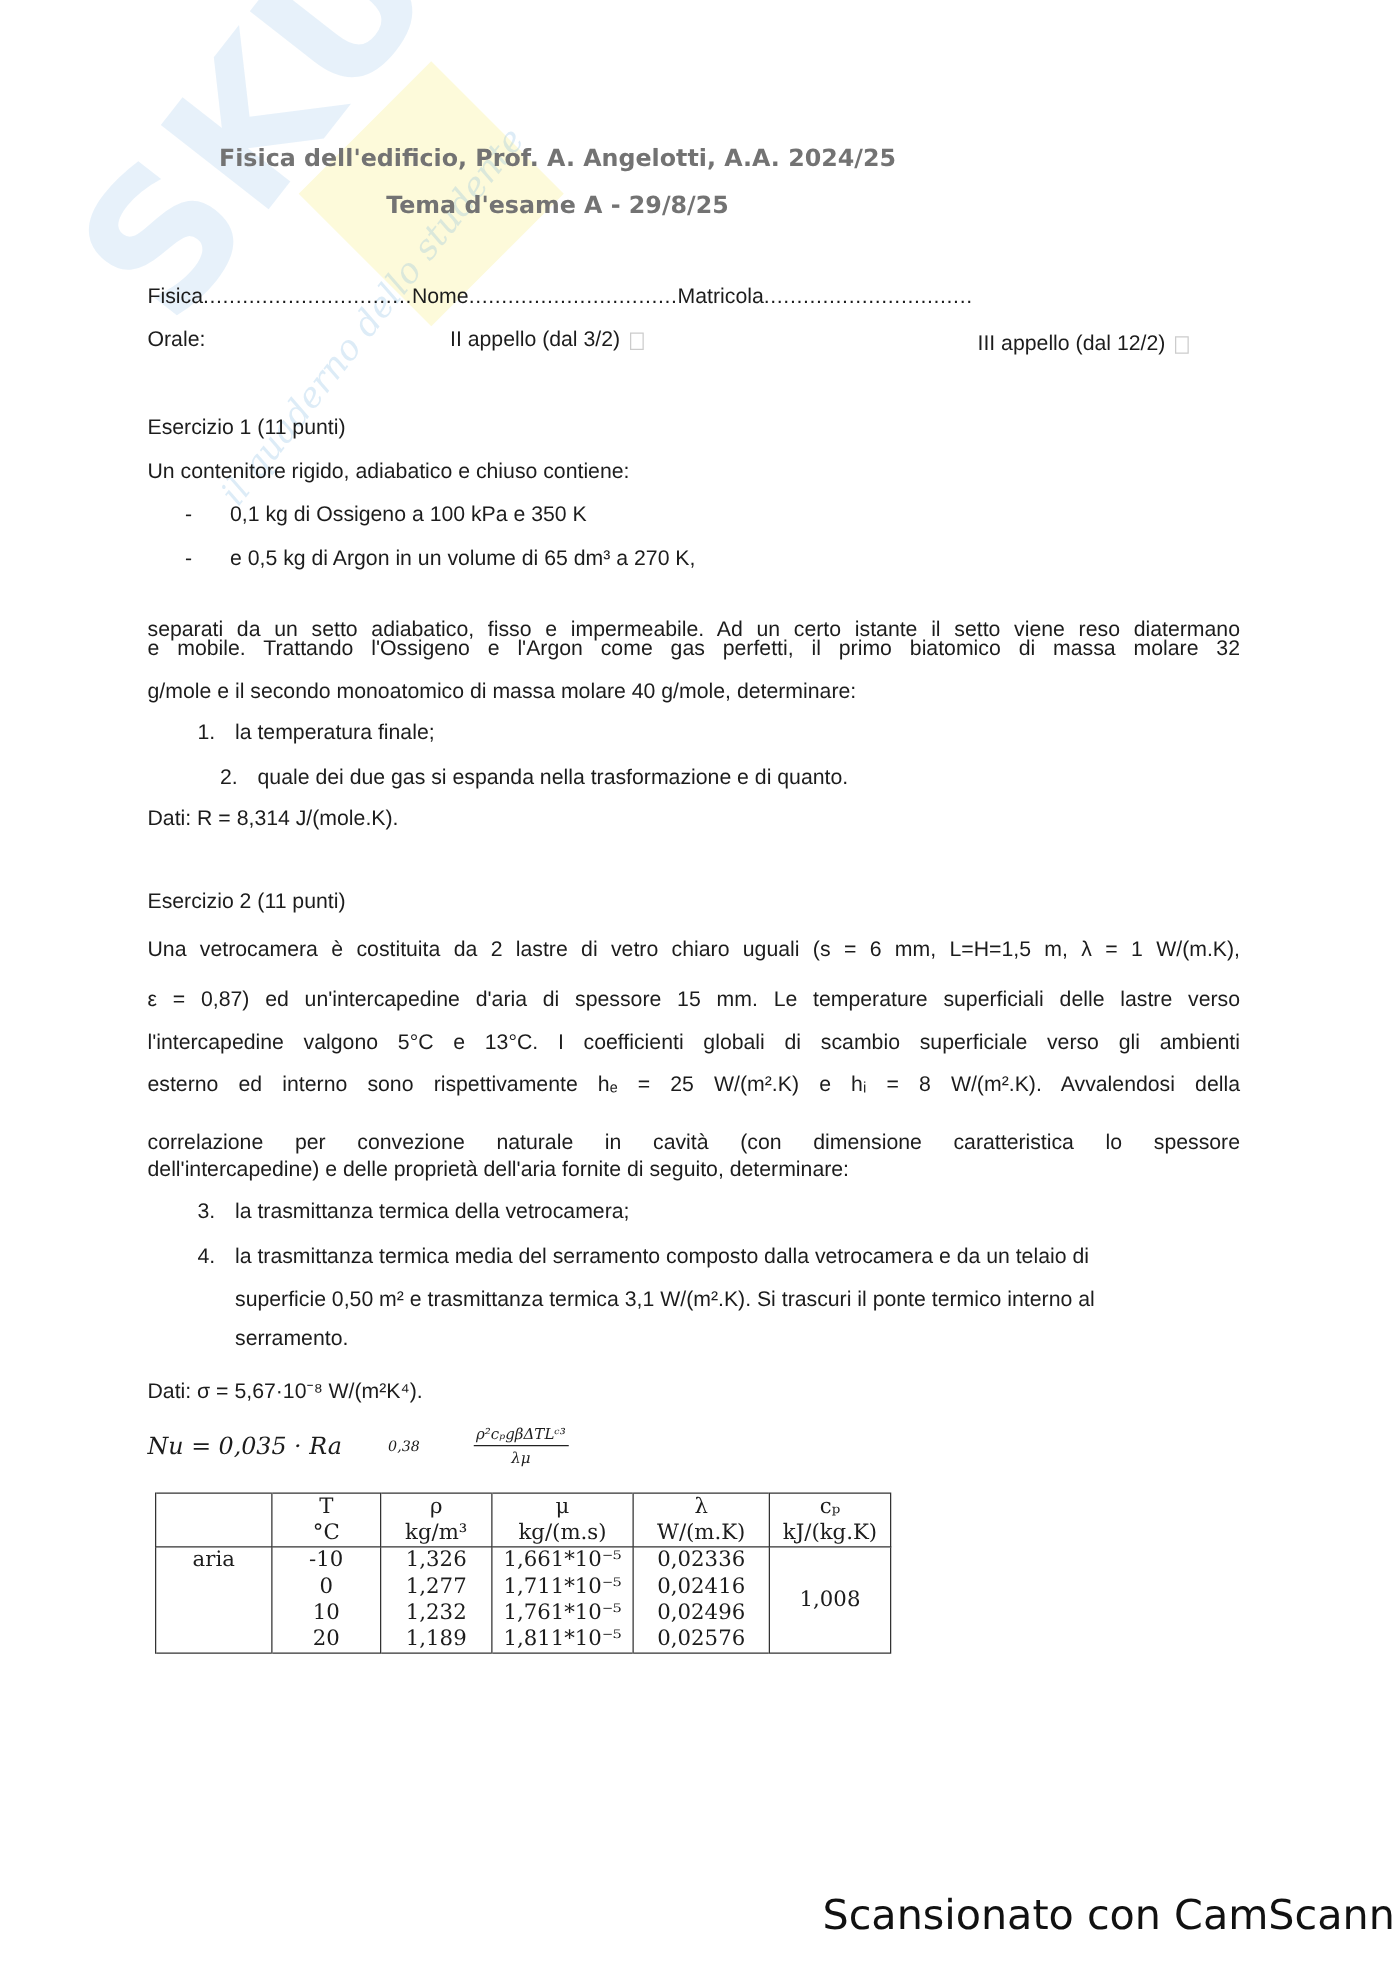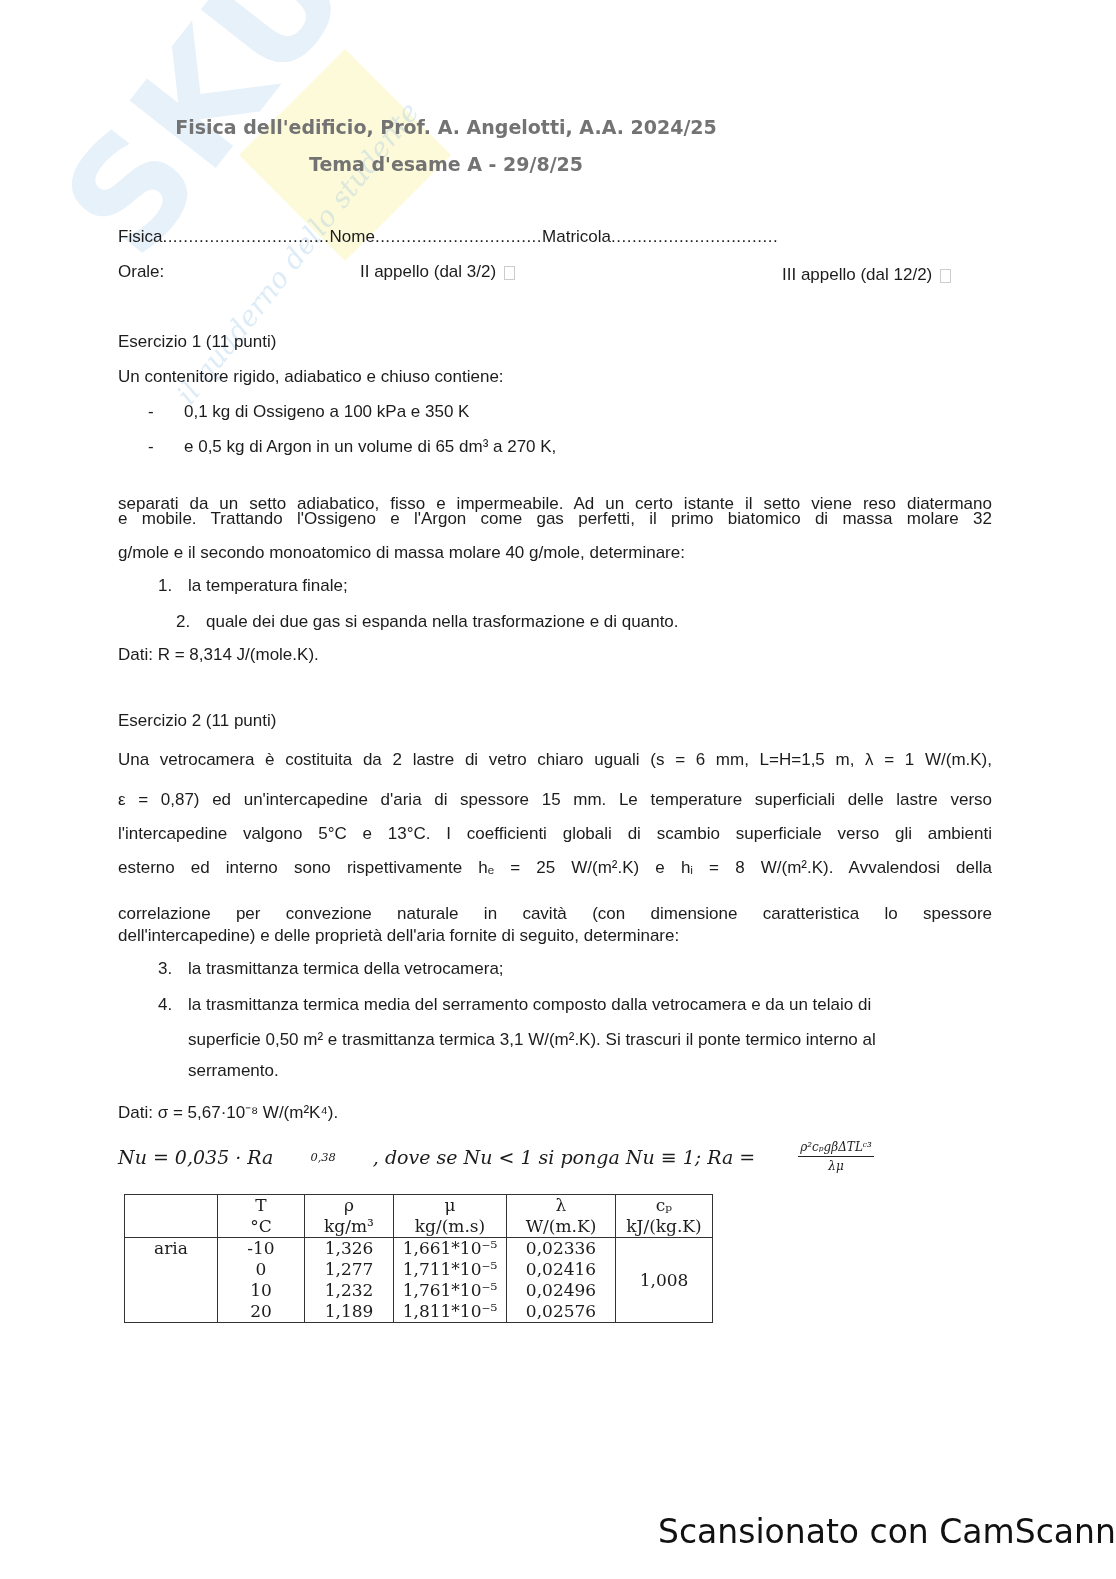--- a/index.html
+++ b/index.html
@@ -128,21 +128,20 @@
   <div class="line" style="top:995px; left:158px; width:834px;">
     <span class="num">4.</span><span>la trasmittanza termica media del serramento composto dalla vetrocamera e da un telaio di</span>
   </div>
   <div class="line" style="top:1030px; left:188px;">superficie 0,50 m² e trasmittanza termica 3,1 W/(m².K). Si trascuri il ponte termico interno al</div>
   <div class="line" style="top:1061px; left:188px;">serramento.</div>
   <div class="line" style="top:1100px;">Dati: σ = 5,67·10⁻⁸ W/(m²K⁴).</div>
 
   <div class="formula">
     <span>Nu = 0,035 · Ra</span>
       <sup>0,38</sup>
-      <span>, dove se Nu &lt; 1 si ponga Nu ≡ 1; Ra =</span>
     <span class="frac">
       <span class="num-part">ρ²cₚgβΔTLᶜ³</span>
       <span class="den-part">λμ</span>
     </span>
   </div>
 
   <table class="props">
     <thead>
       <tr>
         <th class="c0">

